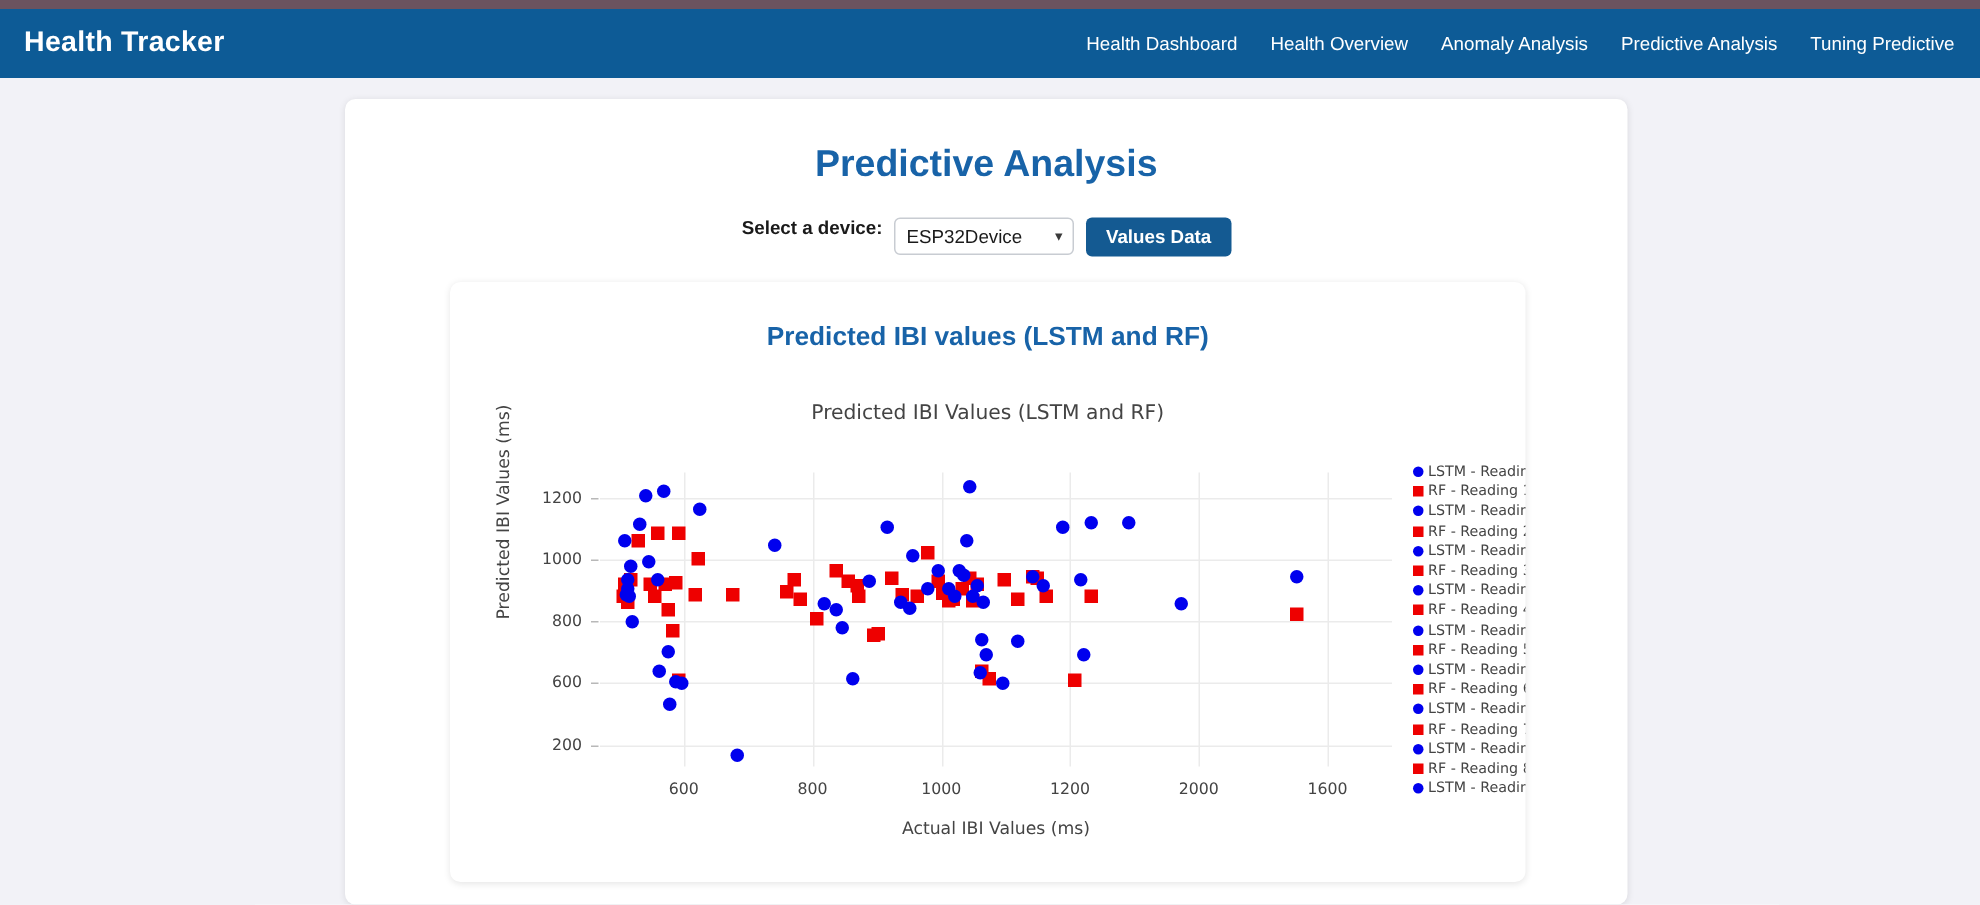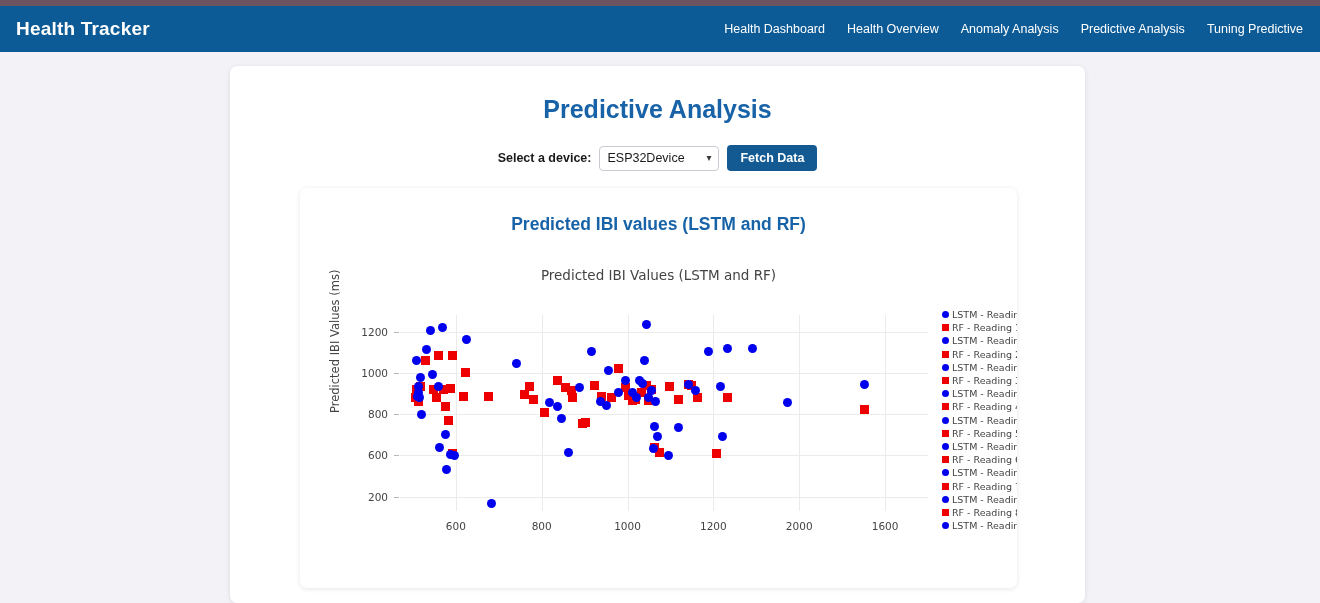--- a/index.html
+++ b/index.html
@@ -46,21 +46,21 @@
     box-shadow: 0 1px 5px rgba(0,0,0,0.10);
     overflow: hidden;
   }
   .page-title {
     text-align: center; color: #1863a8;
     font-size: 25px; font-weight: bold;
     margin-top: 29px;
   }
   .device-row {
     margin-top: 21px;
-    display: flex; align-items: center; justify-content: center; gap: 8px;
+    display: flex; justify-content: center; gap: 8px;
   }
   .device-label {
     font-size: 12.5px; font-weight: bold; color: #1a1a1a;
   }
   .device-select {
     width: 120px; height: 25px;
     font-size: 12.5px; color: #1a1a1a;
     border: 1px solid #c8ccd2; border-radius: 4px;
     background: #ffffff;
     padding: 0 22px 0 7px;
@@ -188,29 +188,30 @@
   <div class="outer-card">
 
     <div class="page-title">Predictive Analysis</div>
 
     <div class="device-row">
       <span class="device-label">Select a device:</span>
       <span class="select-wrap">
         <select class="device-select"><option value="ESP32Device">ESP32Device</option></select>
         <span class="select-caret">▾</span>
       </span>
-      <button class="fetch-btn">Fetch Data</button>
+      <button class="fetch-btn">Values Data</button>
     </div>
 
     <div class="inner-card">
       <div class="chart-heading">Predicted IBI values (LSTM and RF)</div>
 
       <div class="figure">
         <div class="fig-title">Predicted IBI Values (LSTM and RF)</div>
         <div class="ylabel">Predicted IBI Values (ms)</div>
+        <div class="xlabel">Actual IBI Values (ms)</div>
 
         <div id="yticks">
             <div class="ytick" style="top: 248.558px; right: 629px;">200</div>
             <div class="ytick-dash" style="top: 248.558px; left: 94px;"></div>
             <div class="ytick" style="top: 207.295px; right: 629px;">600</div>
             <div class="ytick-dash" style="top: 207.295px; left: 94px;"></div>
             <div class="ytick" style="top: 166.032px; right: 629px;">800</div>
             <div class="ytick-dash" style="top: 166.032px; left: 94px;"></div>
             <div class="ytick" style="top: 124.768px; right: 629px;">1000</div>
             <div class="ytick-dash" style="top: 124.768px; left: 94px;"></div>

